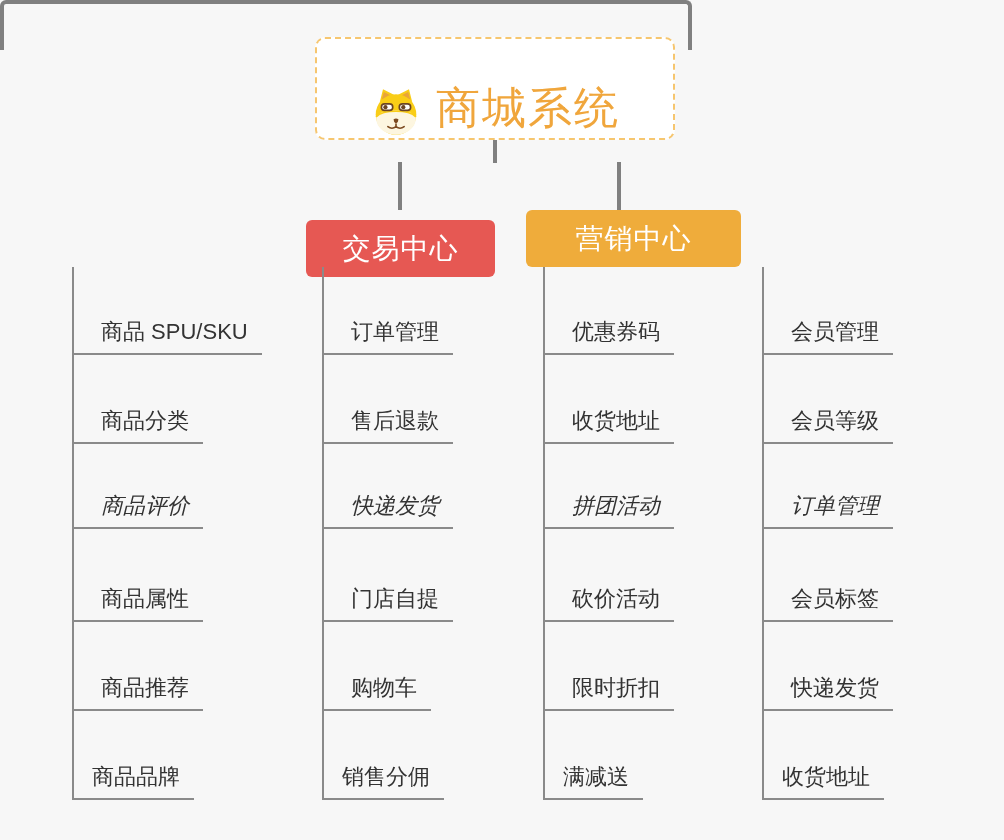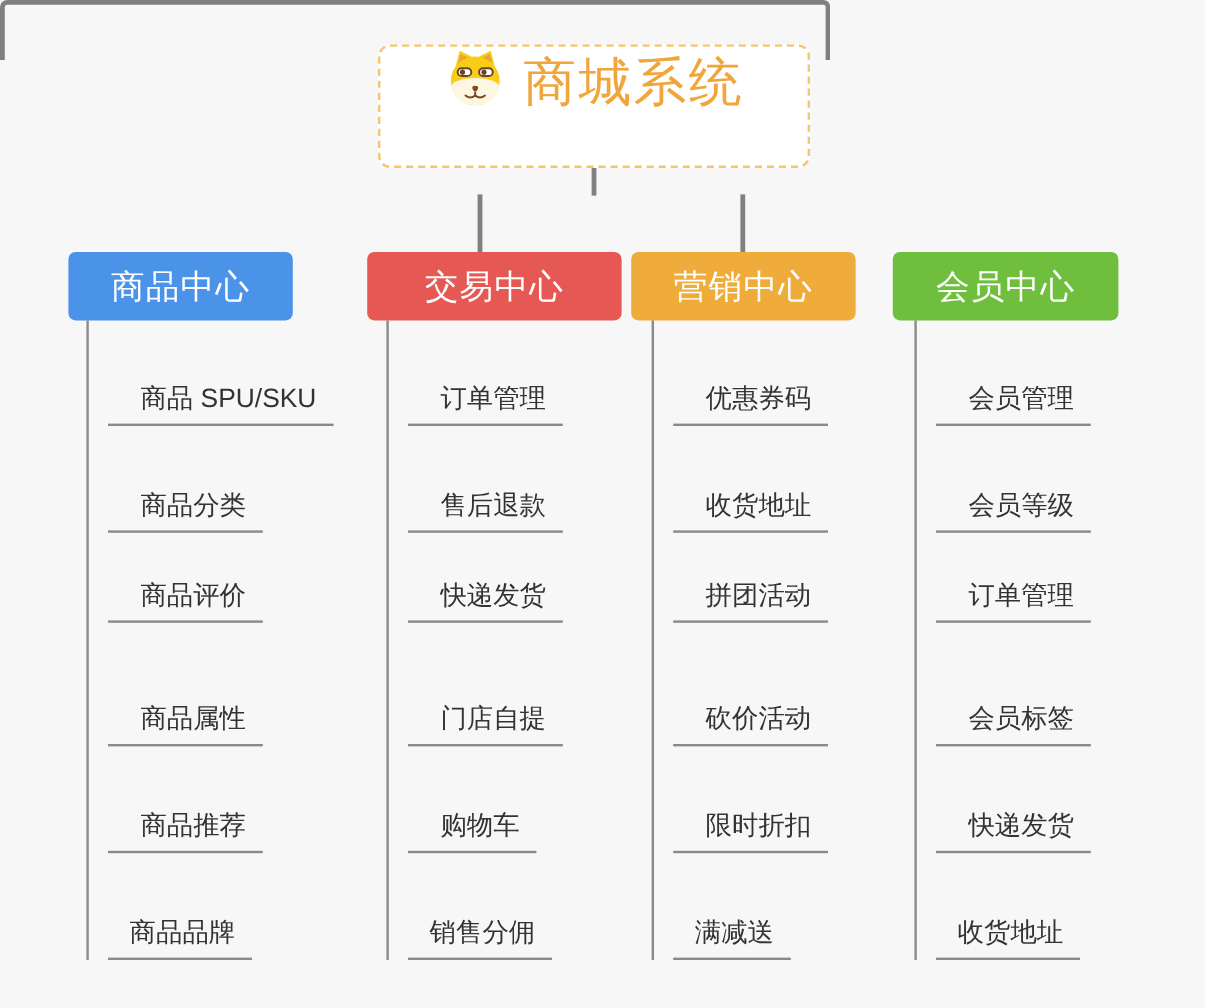--- a/index.html
+++ b/index.html
@@ -14,21 +14,21 @@
     overflow:hidden;
   }
   
   .root-node{
     position:absolute;left:315px;top:37px;
     width:360px;height:103px;
     background:#ffffff;
     border:2px dashed #f6c66f;
     border-radius:10px;
     box-sizing:border-box;
-    display:flex;align-items:flex-start;justify-content:center;
+    display:flex;align-items:flex-end;justify-content:center;
     gap:14px;
   }
   .root-label{
     font-size:44px;
     letter-spacing:2px;
     white-space:nowrap;
   }
   .root-icon{width:52px;height:52px;flex:0 0 auto;}
   
   .connector{position:absolute;background:#808080;}
@@ -47,46 +47,45 @@
   
   .branch-node{
     position:absolute;top:210px;height:57px;
     border-radius:6px;
     display:flex;align-items:center;justify-content:center;
     color:#ffffff;font-size:28px;
     letter-spacing:1px;
     cursor:default;
   }
   .b0{left:57px;width:187px;}
-  .b1{left:306px;width:212px;}
-  .b2{left:526px;width:187px;}
+  .b1{left:306px;width:189px;margin-top:10px;}
+  .b2{left:526px;width:215px;}
   .b3{left:744px;width:188px;}
   
   .column{
     position:absolute;top:267px;height:533px;
     border-left:2px solid #8a8a8a;
     box-sizing:content-box;
   }
   .c0{left:72px;}
   .c1{left:322px;}
   .c2{left:543px;}
   .c3{left:762px;}
   .leaf{
     position:absolute;left:0;
     padding:0 14px 5px 27px;
     border-bottom:2px solid #8a8a8a;
     font-size:22px;line-height:33px;
     color:#333333;
     white-space:nowrap;
     width:max-content;
-    margin-left:16px;
   }
   .l0{top:48px;}
   .l1{top:137px;}
-  .l2{top:212px;}
+  .l2{top:222px;font-style:italic;}
   .l3{top:315px;}
   .l4{top:404px;}
   .l5{top:493px;padding-left:18px;}
 </style>
 </head>
 <body>
 
 <div class="canvas">
 
   <div class="connector stem"></div>
@@ -117,31 +116,25 @@
 
         <path d="M29 41 Q32 39 35 41 Q35 45 32 46 Q29 45 29 41 Z" fill="#7c4a21"></path>
 
         <path d="M22 50 Q27 54 32 50 Q37 54 42 50" fill="none" stroke="#7c4a21" stroke-width="2" stroke-linecap="round"></path>
         <path d="M32 46 L32 50" stroke="#7c4a21" stroke-width="2"></path>
       </svg>
     </span>
     <span class="root-label" style="color: rgb(240, 166, 60);">商城系统</span>
   </div>
 
-  <div class="branch-node b0" style="background-color: rgb(75, 146, 233);">
-    <span>商品中心</span>
-  </div>
   <div class="branch-node b1" style="background-color: rgb(230, 88, 83);">
     <span>交易中心</span>
   </div>
   <div class="branch-node b2" style="background-color: rgb(239, 172, 59);">
     <span>营销中心</span>
-  </div>
-  <div class="branch-node b3" style="background-color: rgb(111, 190, 62);">
-    <span>会员中心</span>
   </div>
 
   <div class="column c0">
     <div class="leaf l0">商品 SPU/SKU</div>
     <div class="leaf l1">商品分类</div>
     <div class="leaf l2">商品评价</div>
     <div class="leaf l3">商品属性</div>
     <div class="leaf l4">商品推荐</div>
     <div class="leaf l5">商品品牌</div>
   </div>

